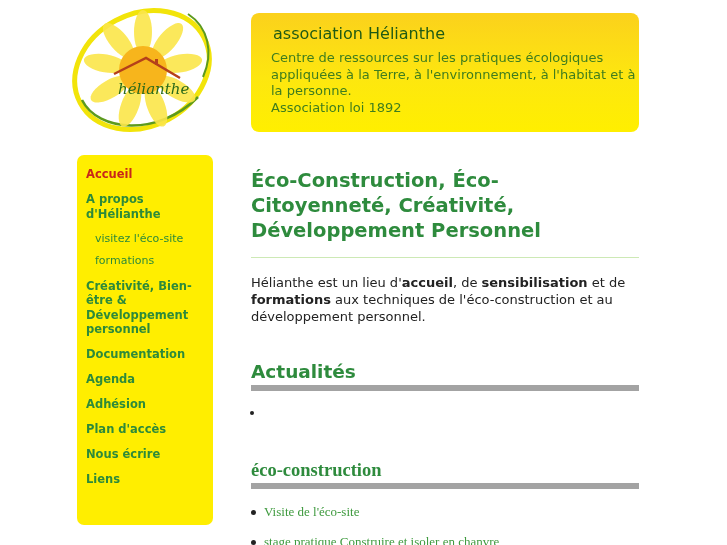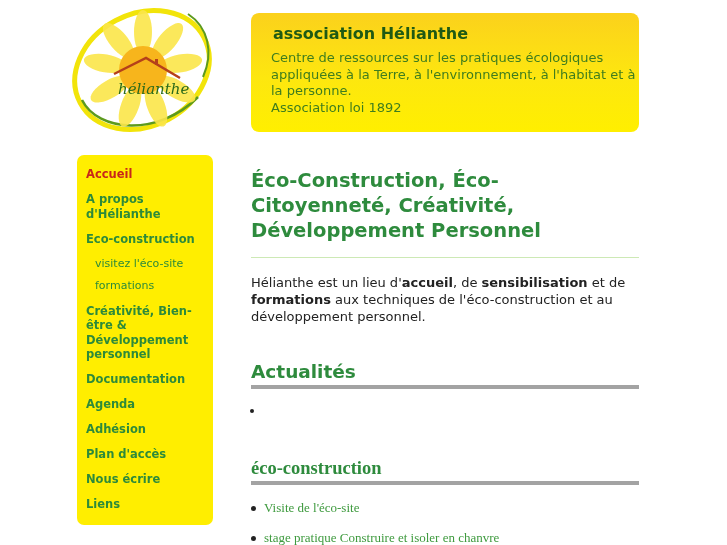--- a/index.html
+++ b/index.html
@@ -13,21 +13,21 @@
       position: absolute; left: 68px; top: 2px; width: 148px; height: 135px;
     }
     .header {
       position: absolute; left: 251px; top: 13px; width: 388px; height: 119px;
       border-radius: 8px;
       background: linear-gradient(to bottom, #fbd11c 0%, #fde70f 55%, #ffef00 100%);
       box-sizing: border-box;
       padding: 10px 0 0 20px;
     }
     .header-title {
-      font-size: 16px; color: #1f5a14; margin: 0 0 5px 2px; line-height: 22px; font-weight: bold;
+      font-size: 16px; color: #1f5a14; margin: 0 0 5px 2px; line-height: 22px;
     }
     .header-desc {
       font-size: 13px; color: #3f7d1e; line-height: 16.5px; margin: 0;
       padding-right: 0; width: 370px;
     }
     .sidebar {
       position: absolute; left: 77px; top: 155px; width: 136px; height: 370px;
       background: #ffee00; border-radius: 7px;
       box-sizing: border-box; padding: 12px 0 0 9px;
     }
@@ -50,21 +50,21 @@
       line-height: 25px; padding-bottom: 14px;
       border-bottom: 1px solid #cde9b5;
     }
     .intro {
       font-size: 13px; color: #222; line-height: 17px; margin: 16px 0 0 0;
     }
     .intro b { color: #222; }
     h2 {
       font-size: 18.5px; font-weight: bold; color: #2e8b3d; margin: 0;
       line-height: 24px; padding-bottom: 1px;
-      border-bottom: 4px solid #a3a3a3;
+      border-bottom: 6px solid #a3a3a3;
     }
     .sec-actu { margin-top: 35px; }
     .actu-list { list-style: disc; margin: 14px 0 0 0; padding-left: 14px; color: #222; font-size: 13px; }
     .actu-list li { height: 17px; }
     .sec-eco { margin-top: 36px; font-family: Liberation Serif, serif; }
     .eco-list { list-style: none; margin: 14px 0 0 0; padding: 0; }
     .eco-list li {
       font-size: 13px; line-height: 17px; margin-bottom: 13px; position: relative;
       padding-left: 13px;
     }
@@ -107,21 +107,20 @@
   <div class="header-title">association Hélianthe</div>
   <p class="header-desc">
     <span>Centre de ressources sur les pratiques écologiques appliquées à la Terre, à l'environnement, à l'habitat et à la personne.</span><br>
     <span>Association loi 1892</span>
   </p>
 </div>
 
 <nav class="sidebar">
   <a class="nav-item active">Accueil</a>
   <a class="nav-item">A propos d'Hélianthe</a>
-  <a class="nav-item">Eco-construction</a>
   <a class="nav-sub">visitez l'éco-site</a>
   <a class="nav-sub" style="margin-bottom:11px;">formations</a>
   <a class="nav-item" style="width:112px;">Créativité, Bien-être &amp; Développement personnel</a>
   <a class="nav-item">Documentation</a>
   <a class="nav-item">Agenda</a>
   <a class="nav-item">Adhésion</a>
   <a class="nav-item">Plan d'accès</a>
   <a class="nav-item">Nous écrire</a>
   <a class="nav-item">Liens</a>
 </nav>

